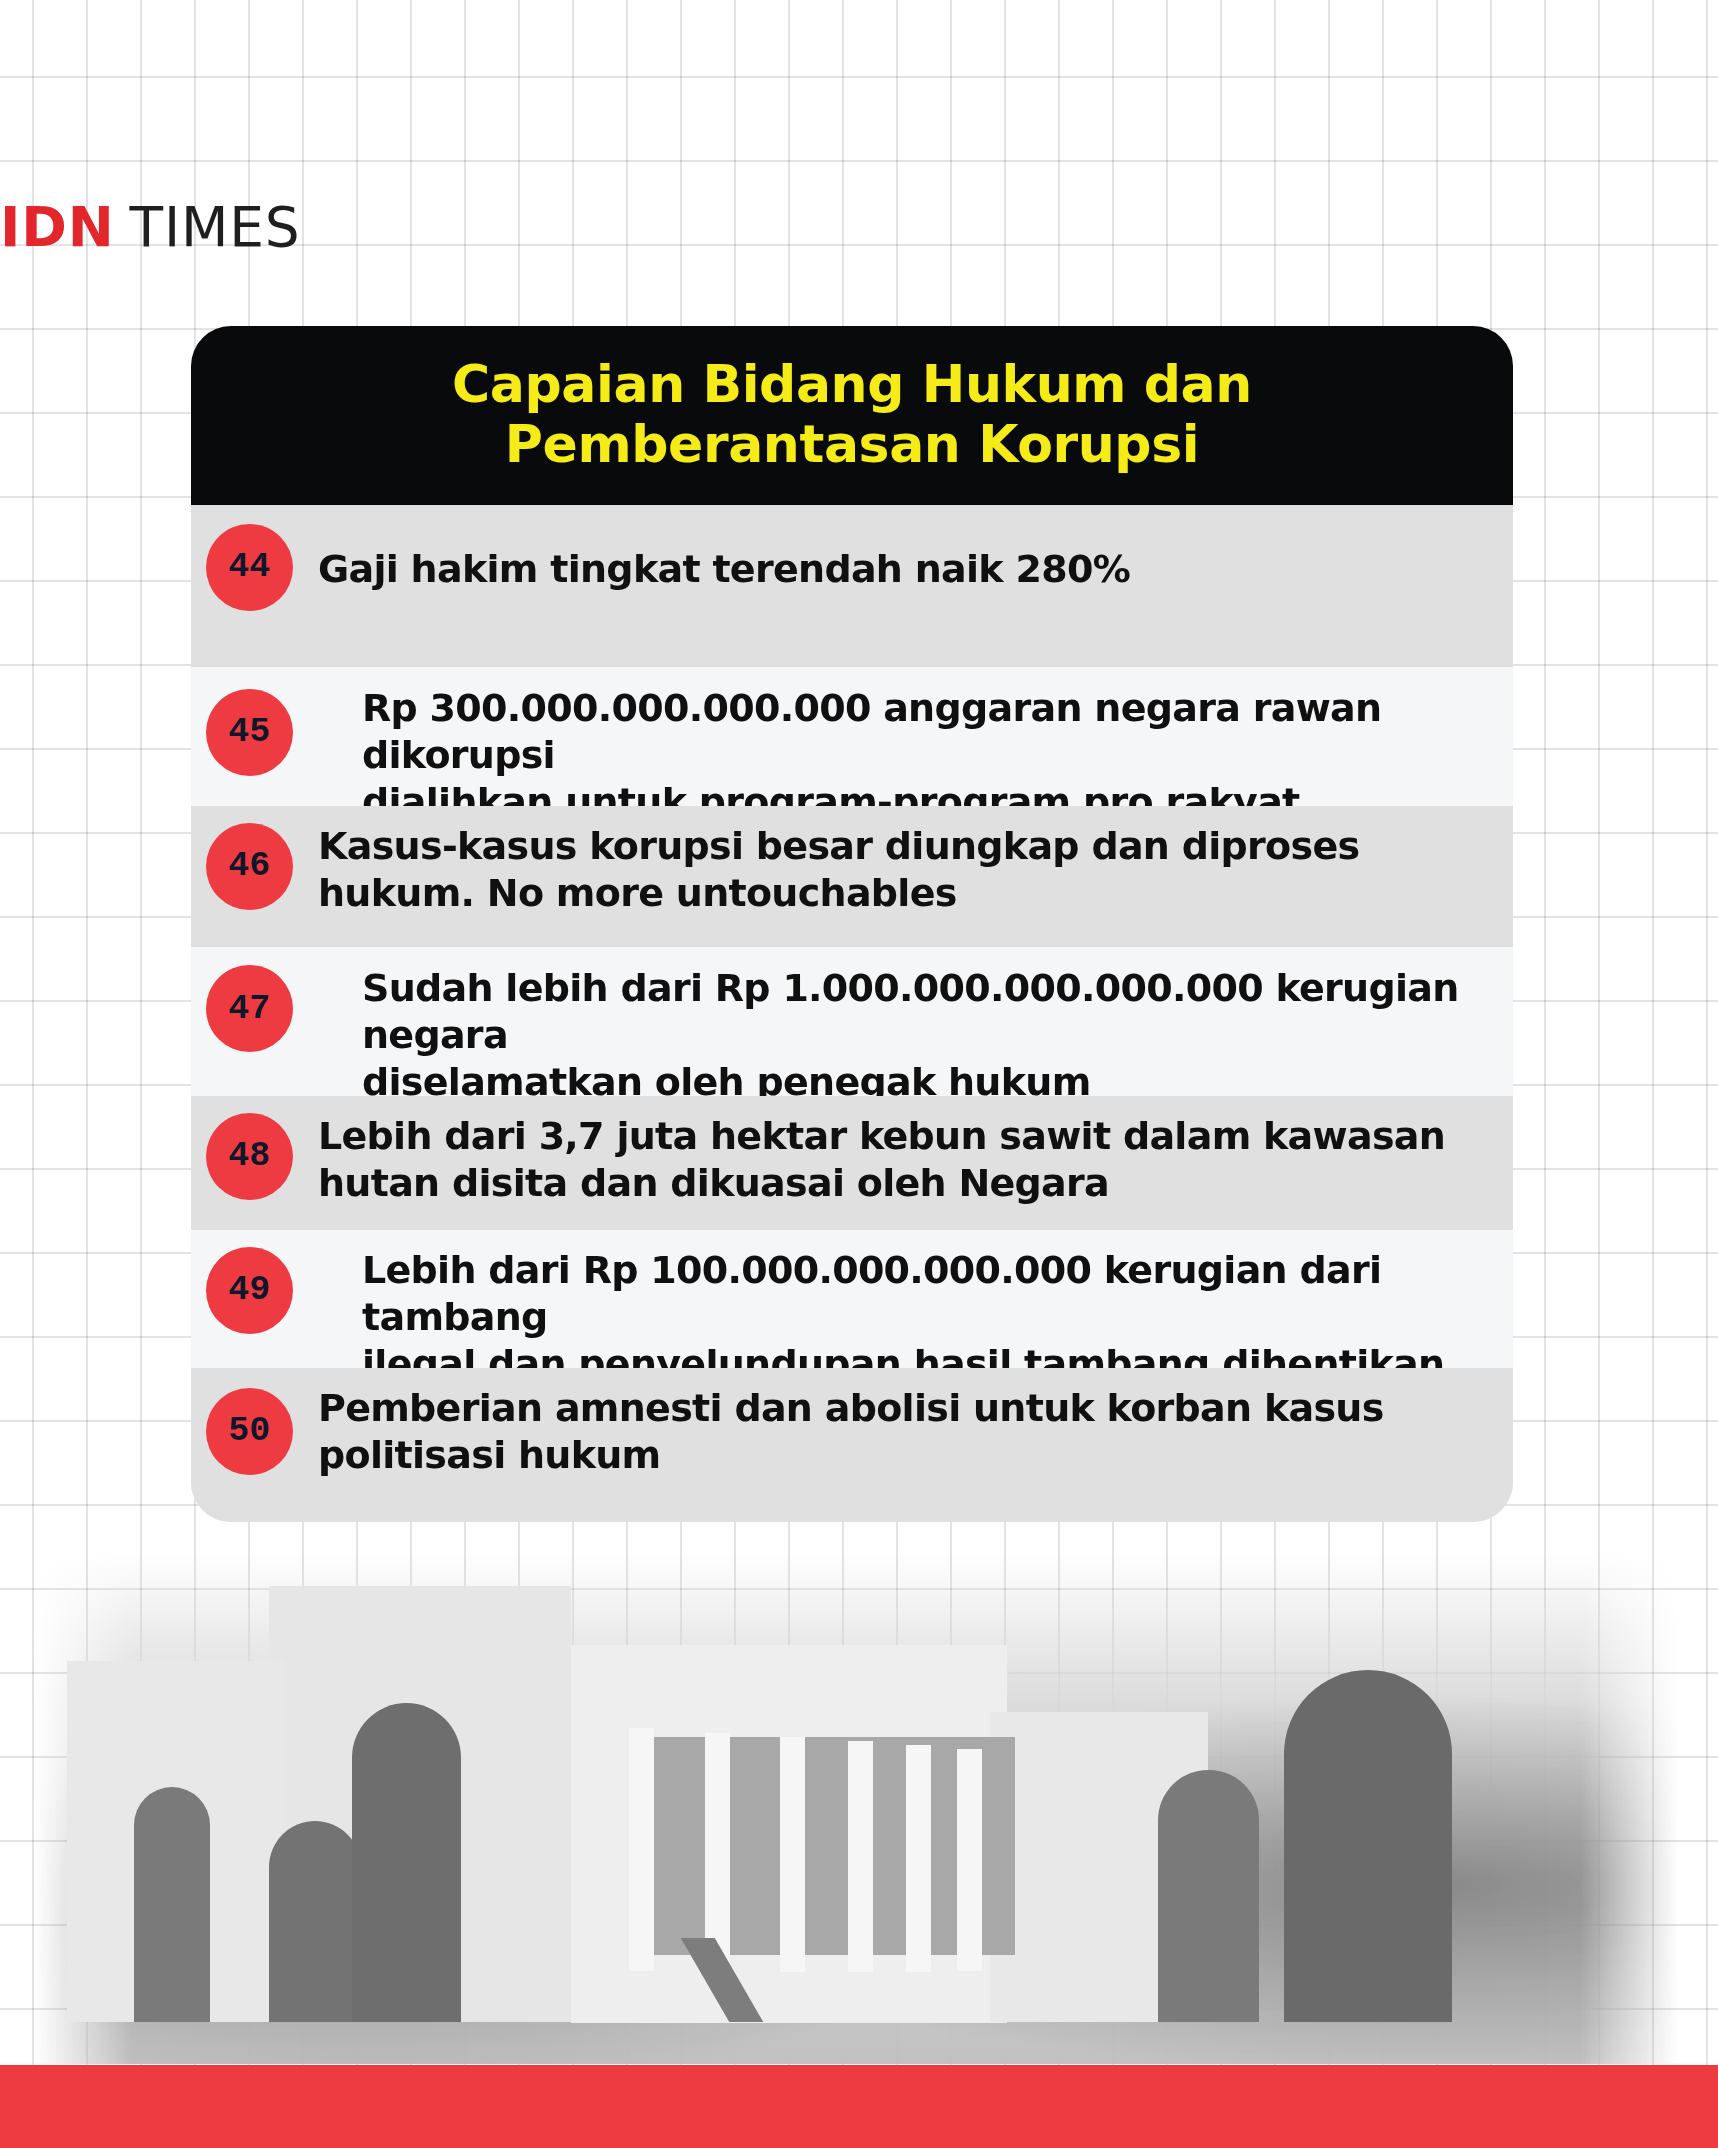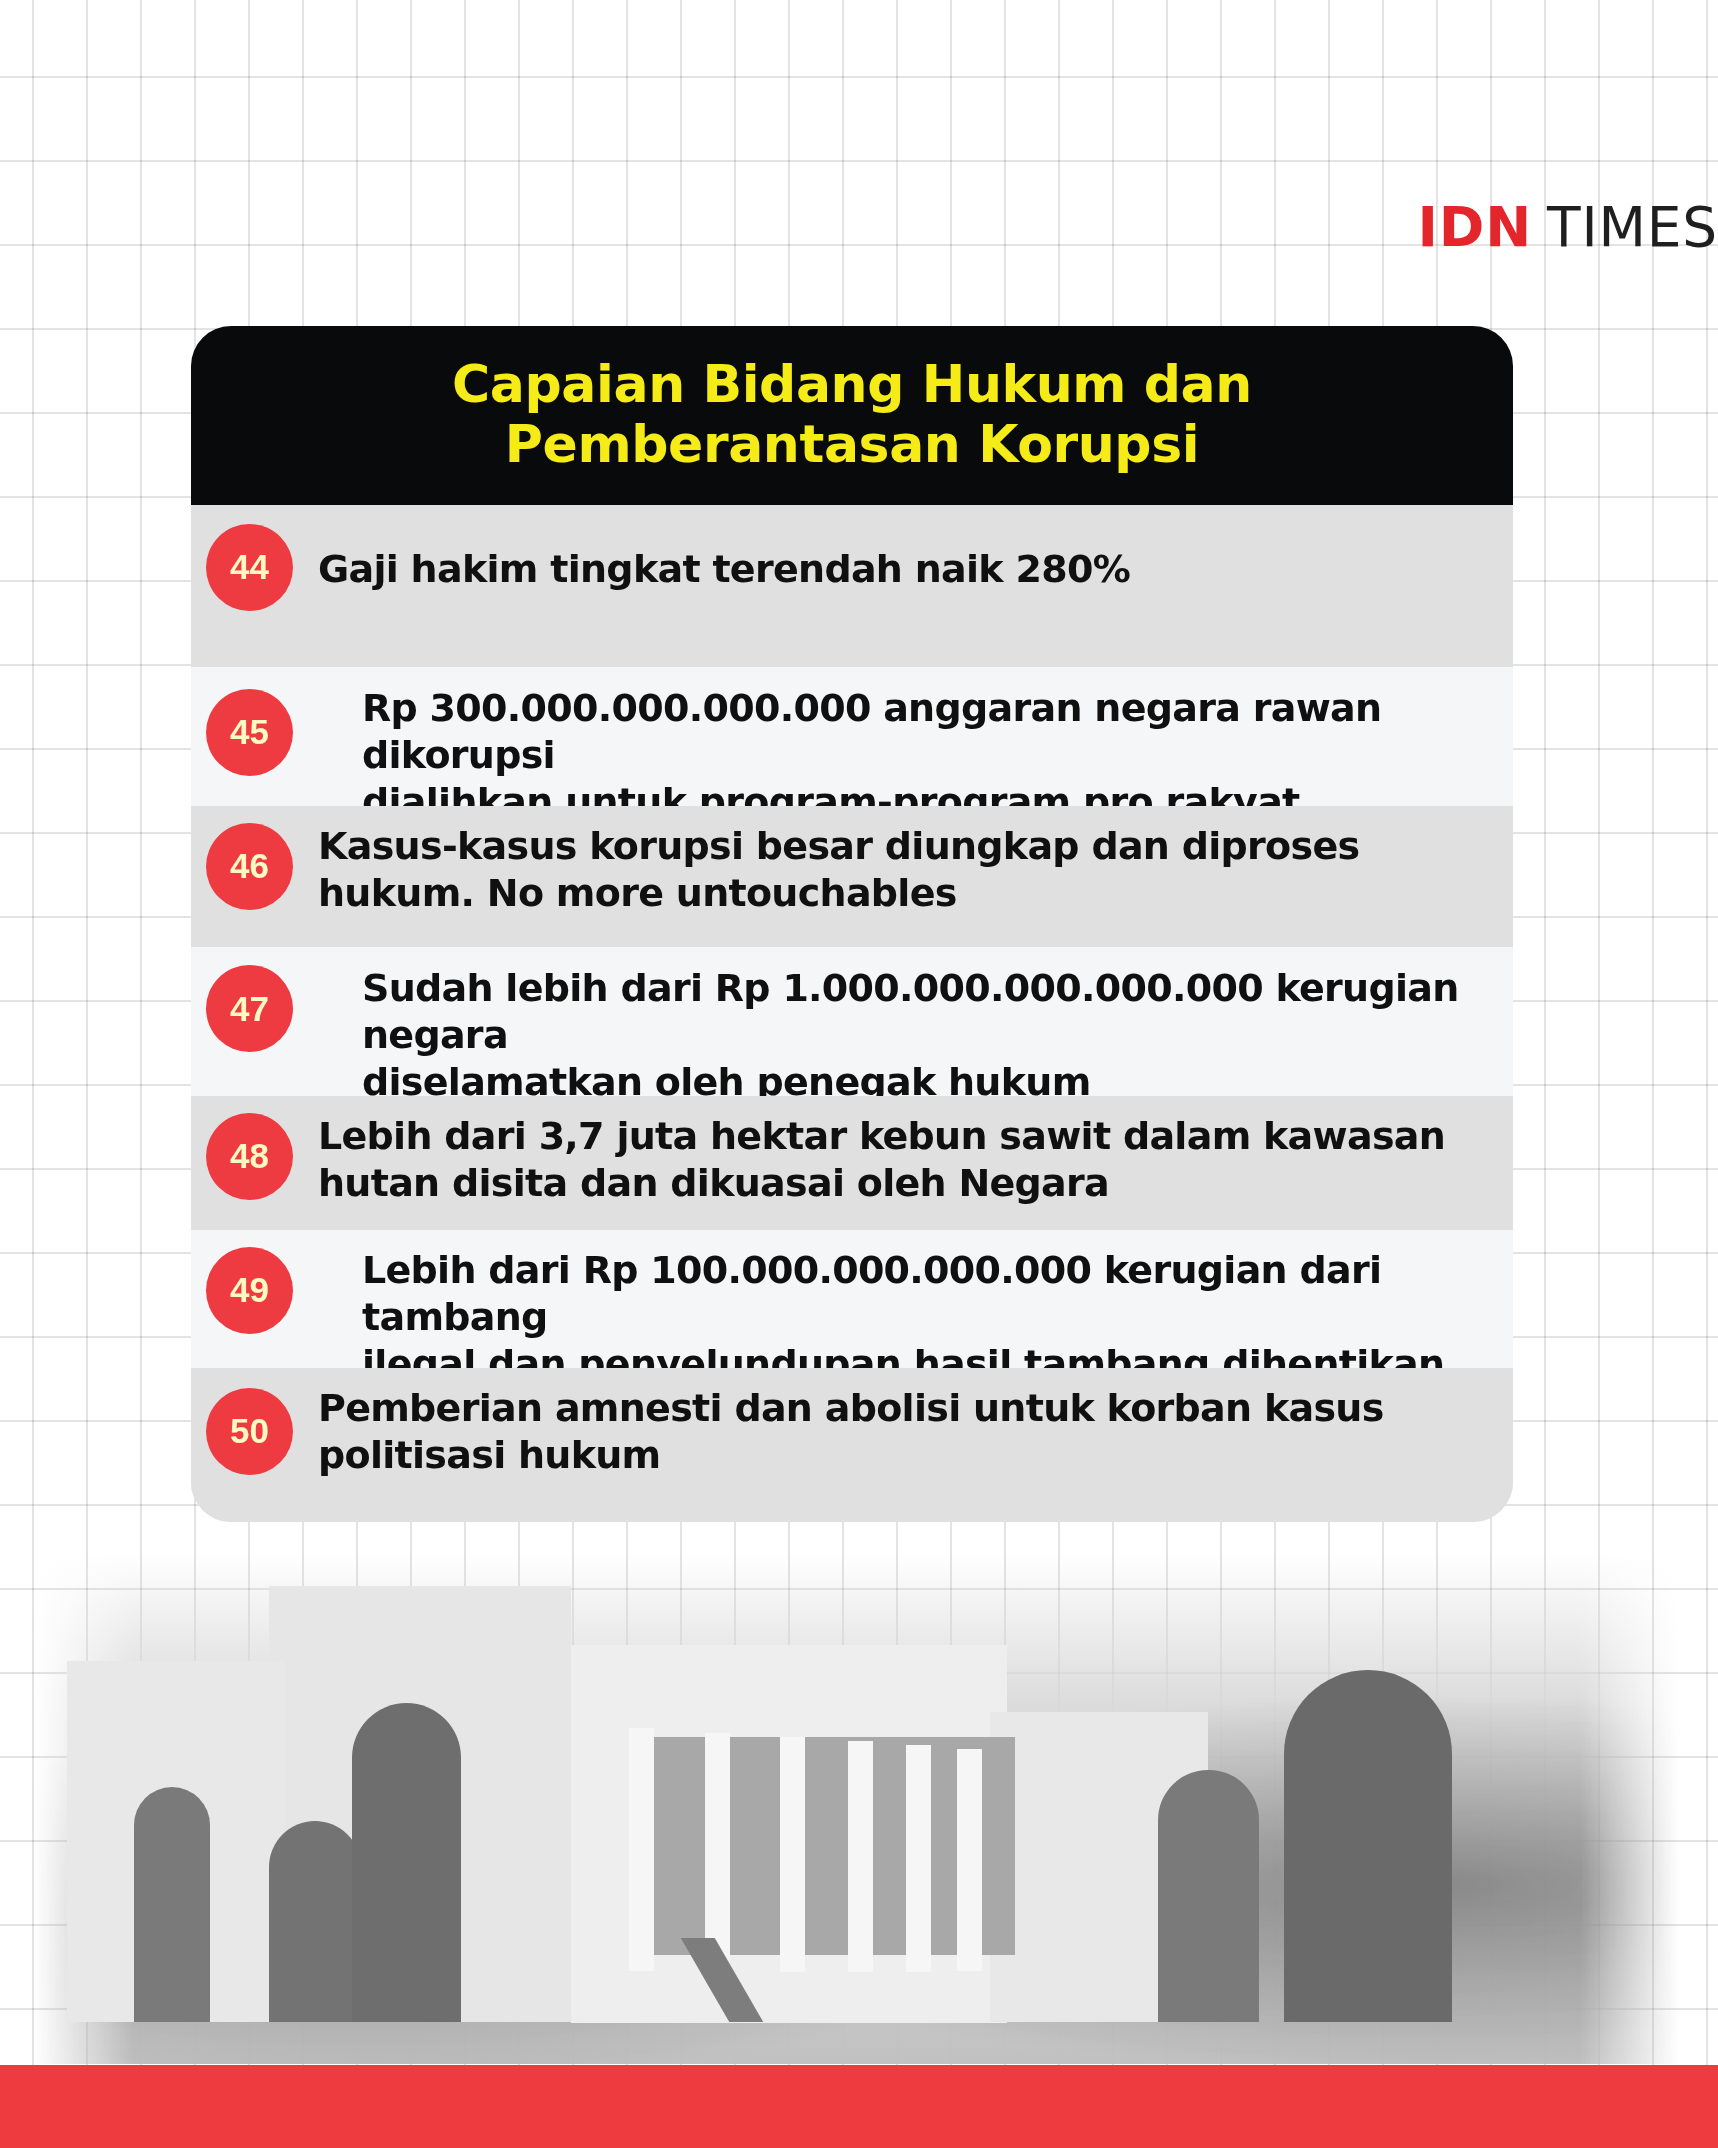--- a/index.html
+++ b/index.html
@@ -8,21 +8,21 @@
       background-color: #ffffff;
       background-image:
         linear-gradient(to right, rgba(0,0,0,0.11) 1.7px, transparent 1.7px),
         linear-gradient(to bottom, rgba(0,0,0,0.11) 1.7px, transparent 1.7px);
       background-size: 54px 100%, 100% 84px;
       background-position: 32px 0, 0 76px;
       font-family: "Liberation Sans", sans-serif;
     }
     .logo {
       position: absolute; top: 195px; left: 0; width: 100%;
-      text-align: right; font-size: 55px; font-weight: bold; letter-spacing: 0.8px;
+      text-align: left; font-size: 55px; font-weight: bold; letter-spacing: 0.8px;
       font-family: "DejaVu Sans", sans-serif;
     }
     .logo .idn { color: #e3262c; font-weight: bold; }
     .logo .times { color: #1f1f1f; font-weight: normal; margin-left: 15px; }
     .card {
       position: absolute; left: 191px; top: 326px; width: 1322px;
       border-radius: 40px; overflow: hidden; background: #e1e1e1;
     }
     .card-header {
       background: #090a0c; height: 176px;
@@ -34,24 +34,24 @@
       font-family: "DejaVu Sans", sans-serif; letter-spacing: -0.4px;
     }
     .row {
       position: relative; display: flex; align-items: flex-start;
       padding: 0 25px 0 15px;
     }
     .row.dark { background: #e0e0e0; }
     .row.light { background: #f5f6f8; gap: 44px; }
     .badge {
       width: 87px; height: 87px; border-radius: 50%;
-      background: #ee3b42; color: #fef9c3;
+      background: #ee3b42; color: #0f172a;
       display: flex; align-items: center; justify-content: center;
       font-size: 35px; font-weight: bold; flex-shrink: 0;
-      font-family: Liberation Sans, sans-serif;
+      font-family: Liberation Mono, monospace;
     }
     .row-text {
       margin-left: 25px; color: #101010; font-size: 38px; font-weight: bold;
       line-height: 47px; font-family: "DejaVu Sans", sans-serif; letter-spacing: -0.7px;
     }
     .photo {
       position: absolute; left: 34px; top: 1552px; width: 1645px; height: 512px;
       background:
         radial-gradient(ellipse at 85% 65%, rgba(80,80,80,0.55) 0%, rgba(80,80,80,0) 40%),
         radial-gradient(ellipse at 20% 70%, rgba(90,90,90,0.45) 0%, rgba(90,90,90,0) 35%),

